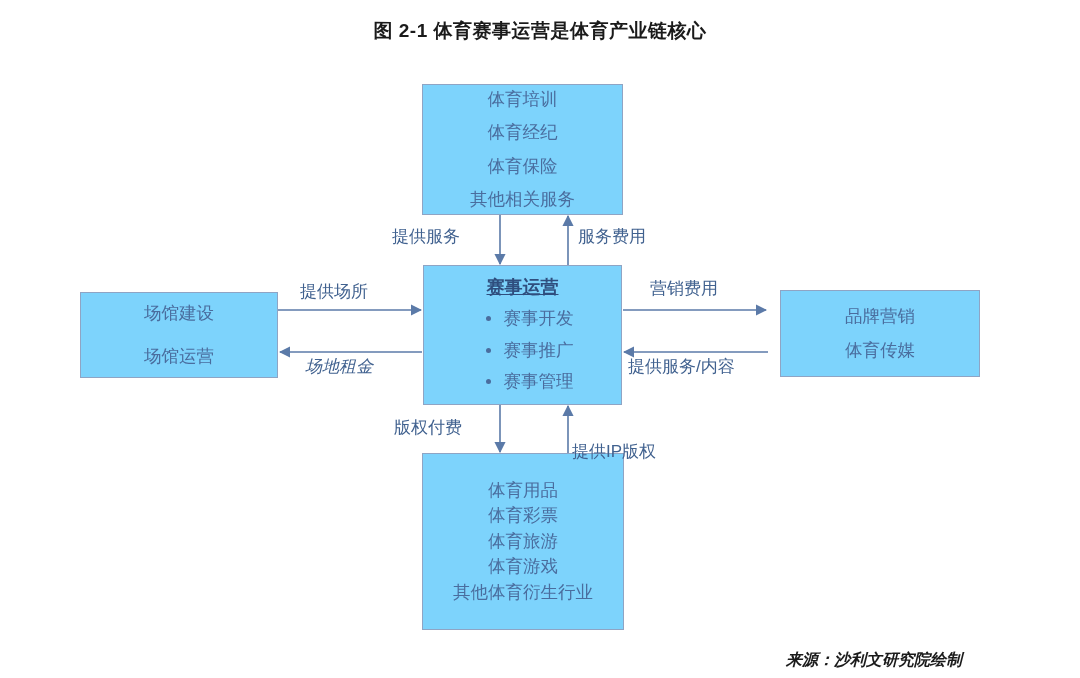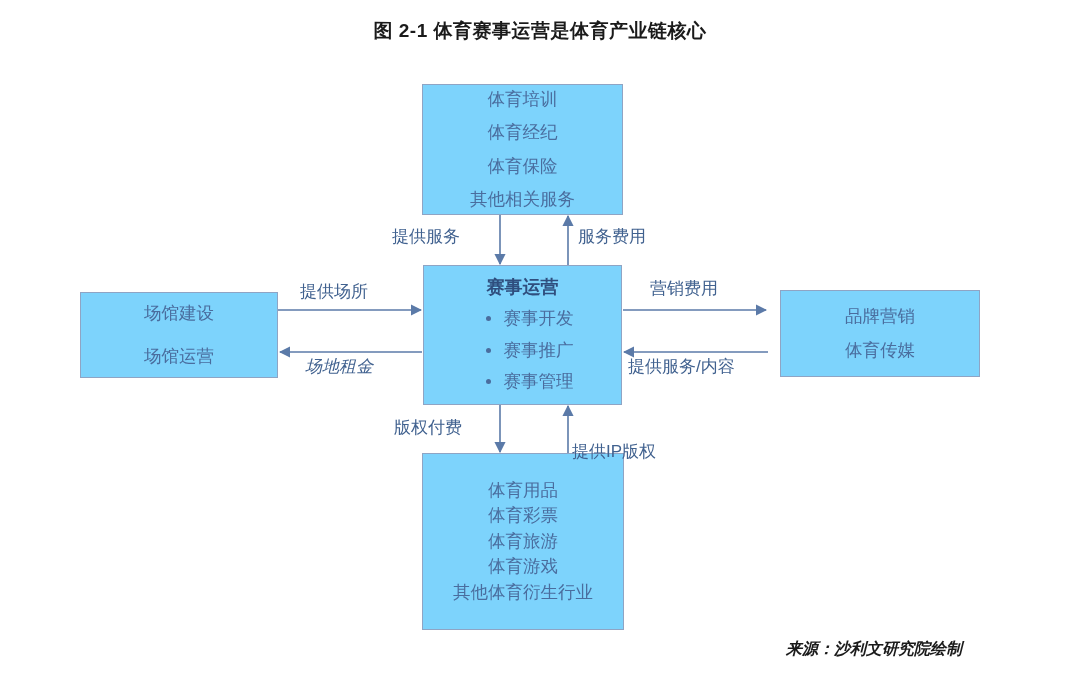--- a/index.html
+++ b/index.html
@@ -95,20 +95,21 @@
     justify-content: flex-start;
     padding-top: 12px;
     gap: 0;
   }
   #box-core .core-title {
     font-size: 18px;
     font-weight: bold;
     color: #2f4e7e;
     line-height: 1;
     margin-bottom: 14px;
+    text-decoration: underline;
   }
   #box-core .core-list {
     display: flex;
     flex-direction: column;
     gap: 14px;
     align-self: center;
     padding-left: 14px;
   }
   #box-core .core-item {
     display: flex;
@@ -153,21 +154,21 @@
   #lbl-venue-rent       { left: 305px; top: 358px; font-style: italic; }
   #lbl-marketing-fee    { left: 650px; top: 280px; }
   #lbl-provide-content  { left: 628px; top: 358px; }
   #lbl-copyright-fee    { left: 394px; top: 419px; }
   #lbl-provide-ip       { left: 572px; top: 443px; text-align: center; }
 
   
   .source-note {
     position: absolute;
     right: 118px;
-    bottom: 18px;
+    bottom: 7px;
     font-size: 16px;
     font-style: italic;
     font-weight: bold;
     color: #1a1a1a;
     white-space: nowrap;
   }
 </style>
 </head>
 <body>
 

